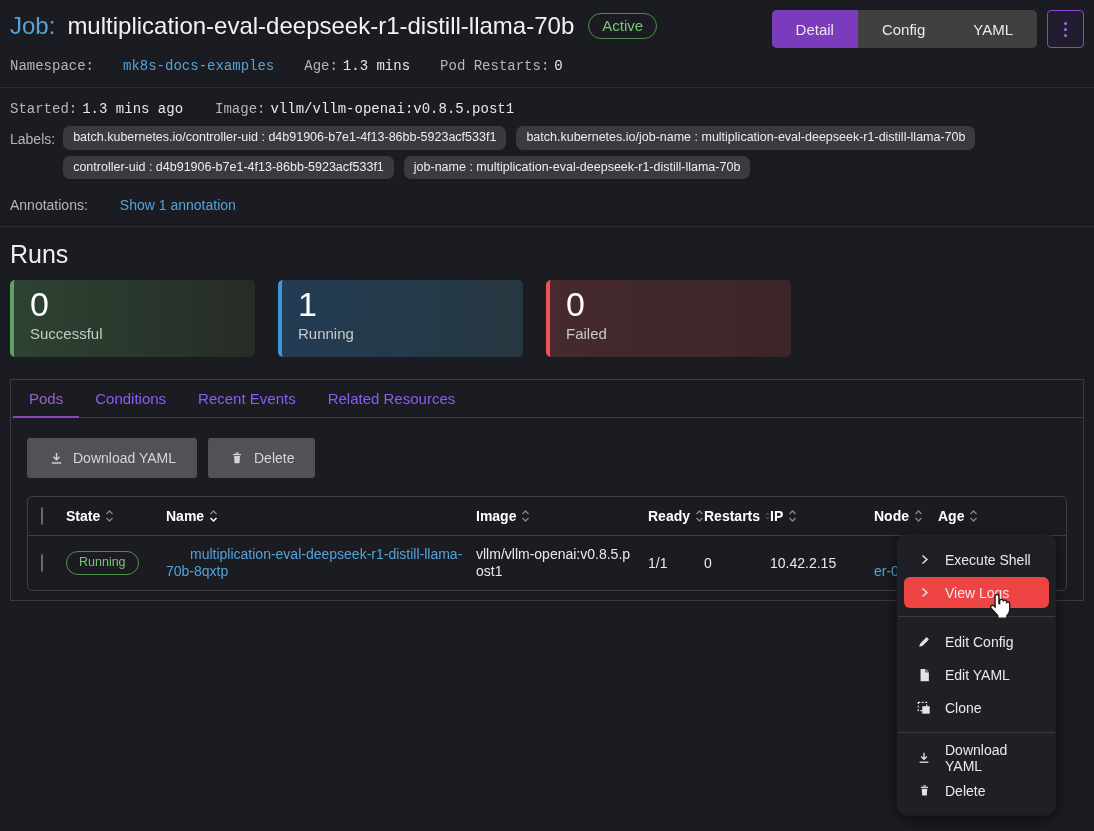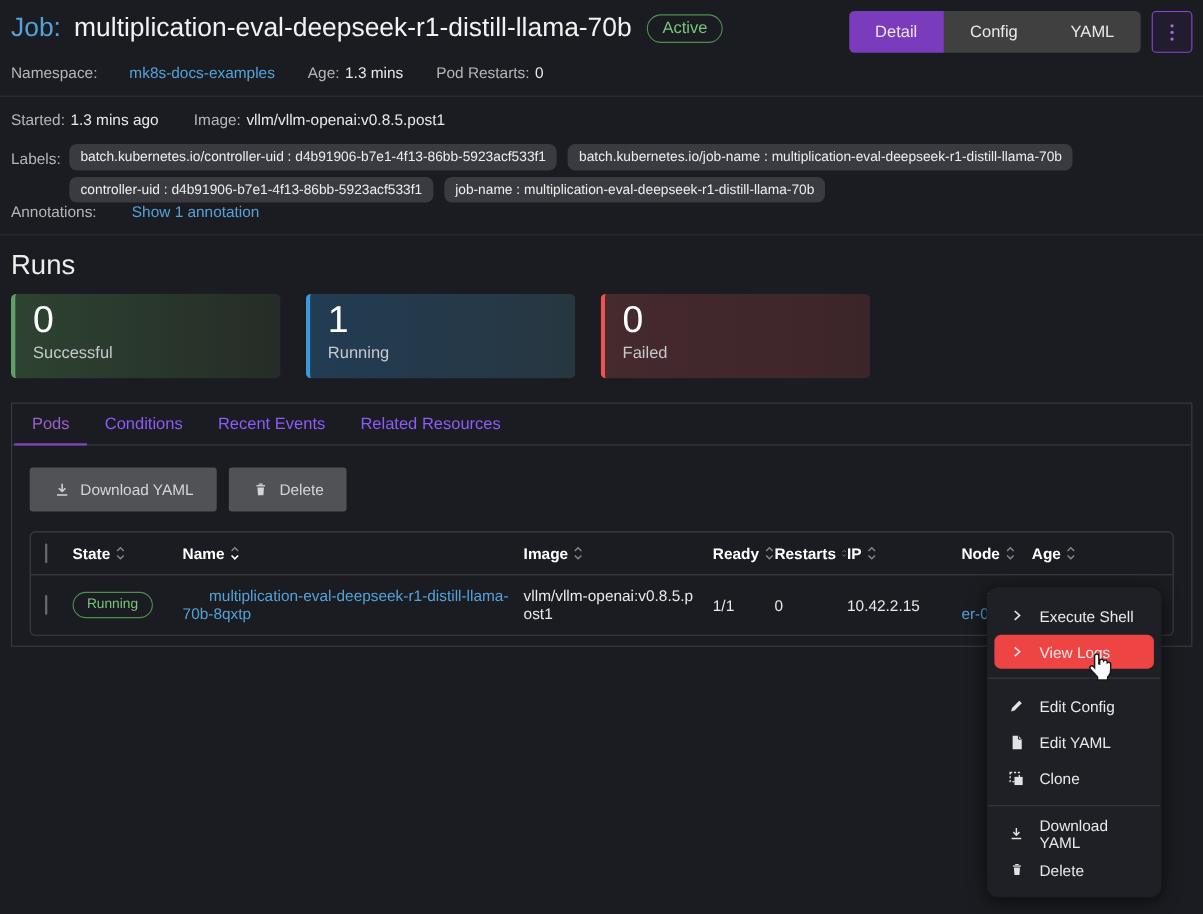--- a/index.html
+++ b/index.html
@@ -27,36 +27,36 @@
   .btn-group { display:flex; border-radius:5px; overflow:hidden; background:#404040; height:38px; }
   .btn-seg { padding:0 24px; font-size:15px; color:#e8e9ea; display:flex; align-items:center; cursor:pointer; }
   .btn-seg.active { background:#7a3bbd; }
   .kebab-btn {
     width:37px; height:38px; border:1px solid #8b45d6; border-radius:4px;
     background:#221d2e; display:flex; flex-direction:column; align-items:center; justify-content:center; gap:3px; cursor:pointer;
   }
   .kebab-btn .dot { width:3px; height:3px; border-radius:50%; background:#a06ae0; }
 
   .header-meta { margin-top:10px; display:flex; gap:30px; font-size:14px; }
-  .meta-pair { display:flex; gap:5px; }
+  .meta-pair { display:flex; gap:5px;font-family:Liberation Mono, monospace; }
   .lbl { color:#b4b6ba; }
   .val { color:#e8e9ea; }
   a.link, .link { color:#53a2d8; text-decoration:none; cursor:pointer;padding-left:24px; }
 
   .divider { height:1px; background:#2d2e33; margin:13px -10px 0; }
 
   
   .detail-line { margin-top:13px; display:flex; gap:32px; }
-  .labels-line { margin-top:14px; display:flex; align-items:flex-start; gap:8px; }
+  .labels-line { margin-top:9px; display:flex; align-items:flex-start; gap:8px; }
   .label-badges { display:flex; flex-wrap:wrap; gap:6px 10px; max-width:990px; }
   .badge {
     background:#3a3b40; color:#eceded; font-size:12.5px; line-height:1;
     padding:5px 10px 6px; border-radius:7px; white-space:nowrap;
   }
-  .annotations-line { margin-top:0; display:flex; gap:8px; }
+  .annotations-line { margin-top:18px; display:flex; gap:8px; }
 
   
   .runs-title { margin-top:13px; font-size:25px; font-weight:500; color:#eceded; }
   .cards { margin-top:11px; display:flex; gap:23px; }
   .run-card {
     width:245px; height:77px; border-left:4px solid #888; border-radius:5px;
     padding:4px 16px 0; display:flex; flex-direction:column;
   }
   .run-count { font-size:34px; line-height:40px; color:#ffffff; }
   .run-label { font-size:15px; color:#c7c9cc; margin-top:1px; }

